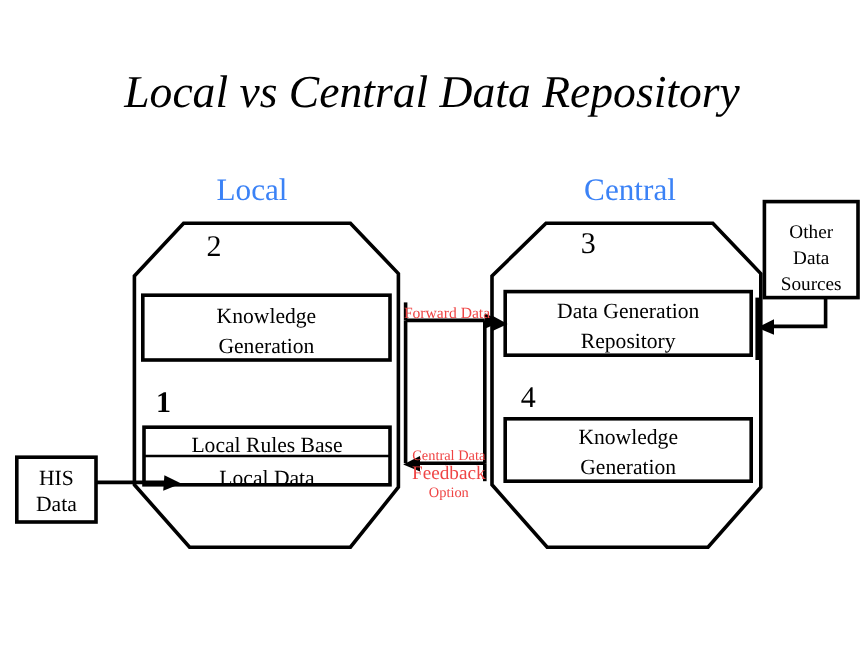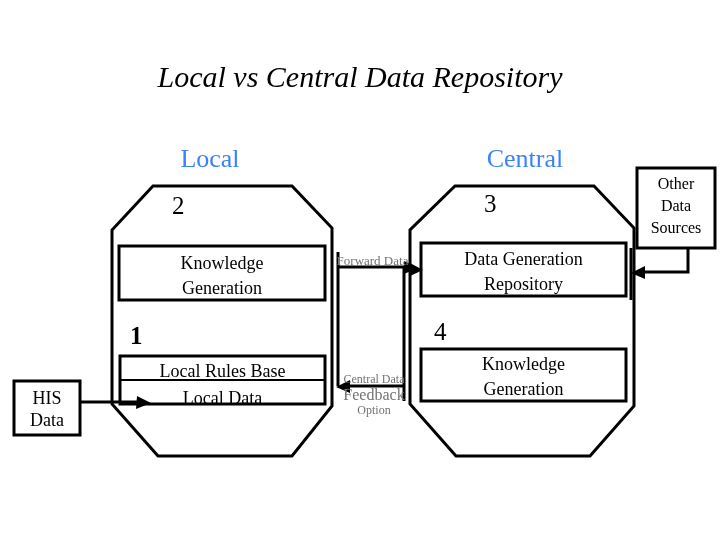--- a/index.html
+++ b/index.html
@@ -9,21 +9,21 @@
     font-family:"Liberation Serif", serif;
     overflow:hidden;
     position:relative;
   }
   #slide{position:absolute;left:0;top:0;width:720px;height:540px;}
   #diagram{position:absolute;left:0;top:0;width:720px;height:540px;}
   .ttl{
     position:absolute;left:0;top:55px;width:720px;
     text-align:center;
     font-style:italic;
-    font-size:30px;
+    font-size:38px;
     line-height:44px;
     color:#000;
     letter-spacing:0px;
     white-space:nowrap;
   }
   .hdr{
     position:absolute;
     font-size:26px;
     line-height:30px;
     color:#3b82f6;
@@ -59,32 +59,32 @@
     font-size:18px;
     line-height:20px;
     color:#000;
     white-space:nowrap;
   }
   #lrb{left:120px;top:361px;width:205px;}
   #ldata{left:120px;top:388px;width:205px;}
   .odsbox{
     position:absolute;left:637px;top:168px;width:78px;height:80px;
     font-size:16px;line-height:22px;text-align:center;color:#000;
-    padding-top:5px;box-sizing:border-box;
+    padding-top:15px;box-sizing:border-box;
     white-space:nowrap;
   }
   .hisbox{
     position:absolute;left:14px;top:381px;width:66px;height:54px;
     font-size:18px;line-height:22px;text-align:center;color:#000;
     padding-top:6px;box-sizing:border-box;
   }
   .conlab{
     position:absolute;
     text-align:center;
-    color:#737373;
+    color:#ef4444;
     white-space:nowrap;
   }
   #lab-forward{left:325px;top:253px;width:95px;font-size:13px;line-height:15px;}
   #lab-central{left:329px;top:372px;width:90px;font-size:12px;line-height:14px;}
   #lab-feedback{left:329px;top:388px;width:90px;font-size:16px;line-height:14px;}
   #lab-option{left:329px;top:403px;width:90px;font-size:12px;line-height:14px;}
 </style>
 </head>
 <body>
 

